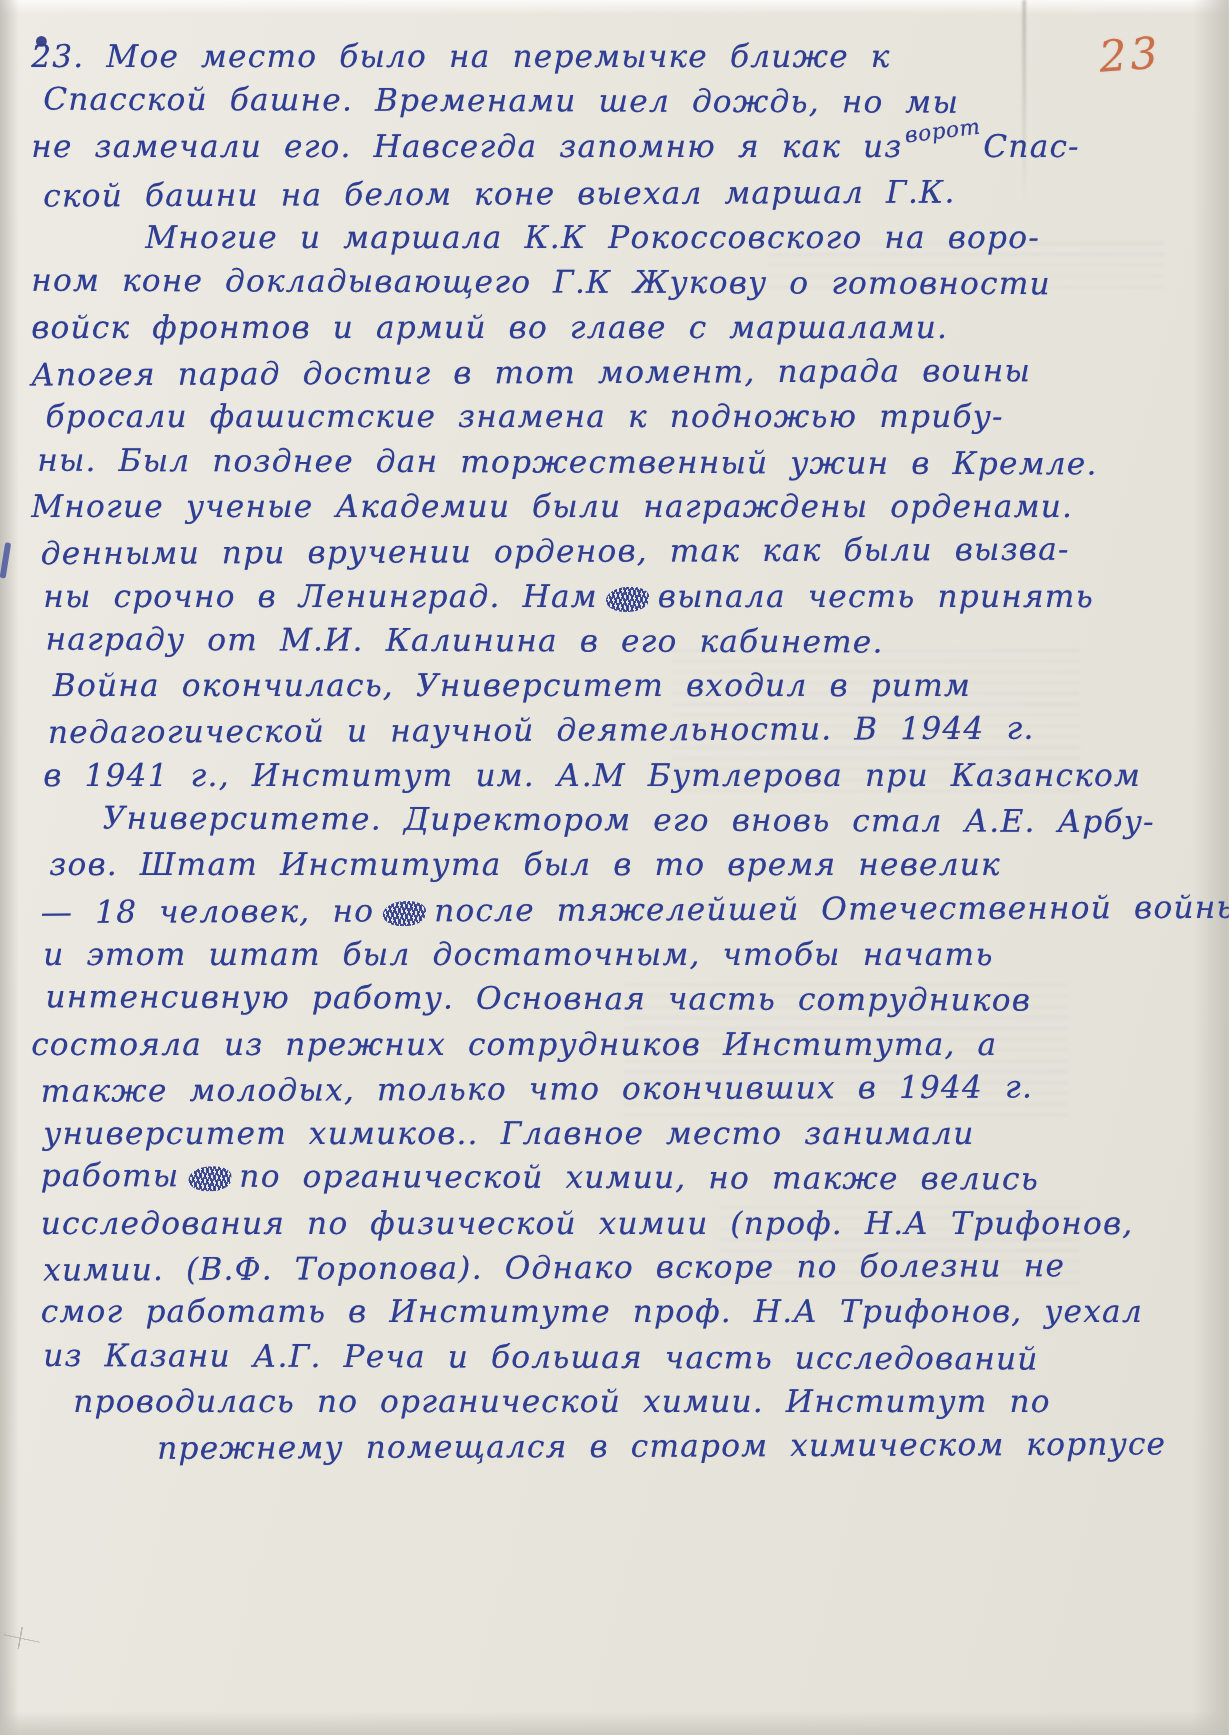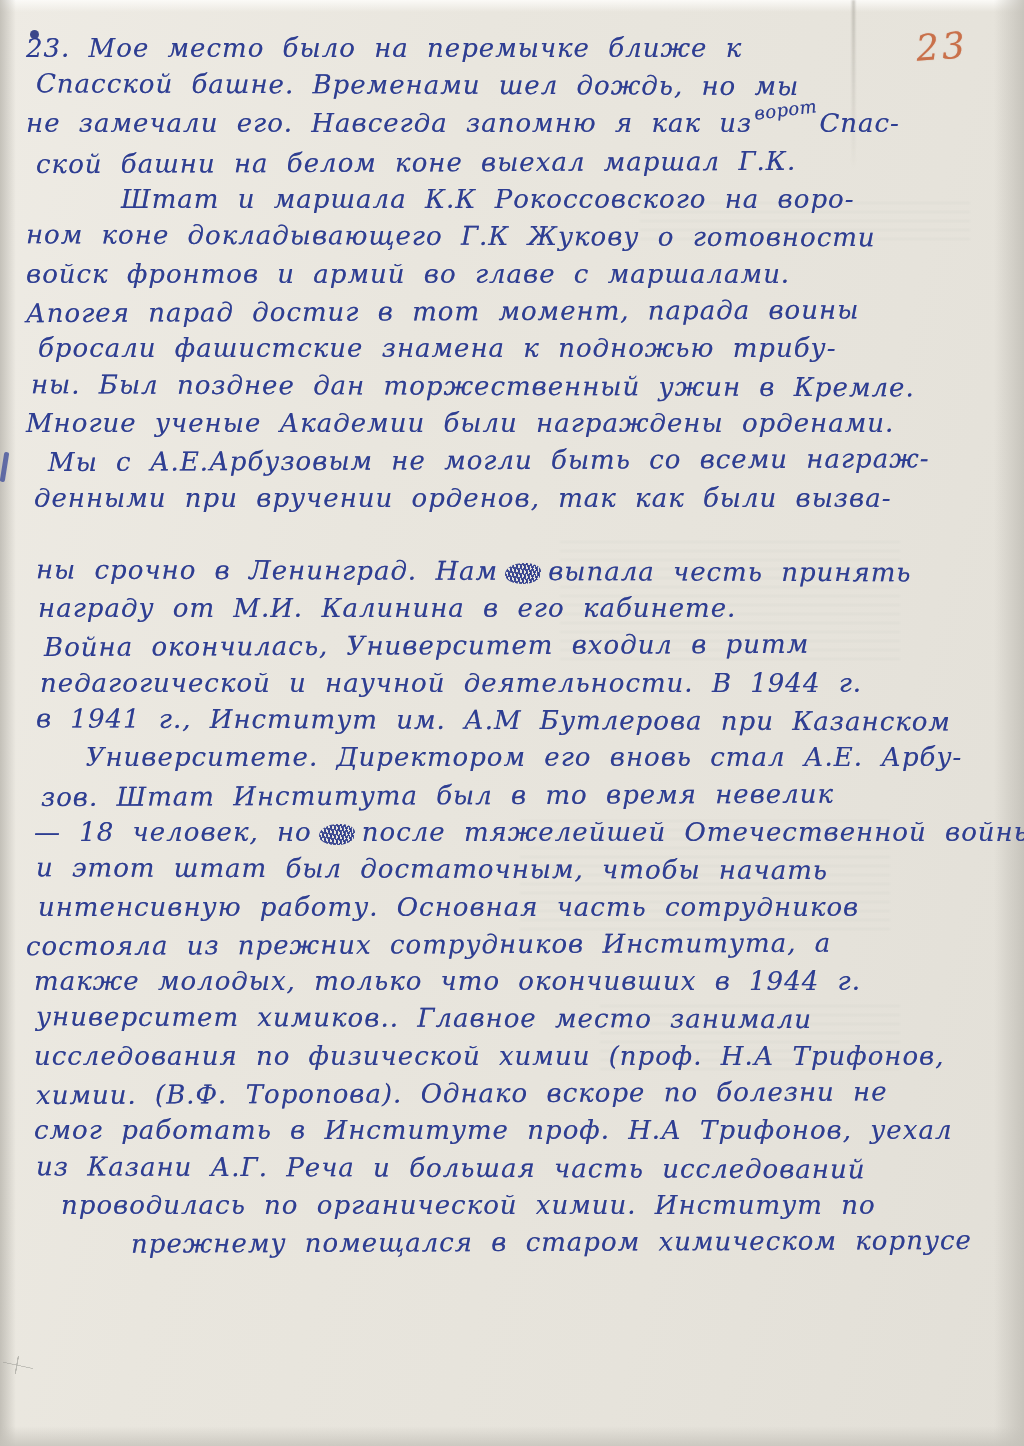--- a/index.html
+++ b/index.html
@@ -91,42 +91,42 @@
 
   <div class="mark-dot"></div>
   <div class="mark-blue"></div>
   <div class="mark-pencil"></div>
 
   <div class="hw-lines">
       <div class="hw-line"><span>23. Мое место было на перемычке ближе к</span></div>
       <div class="hw-line" style="padding-left: 10px;"><span>Спасской башне. Временами шел дождь, но мы</span></div>
       <div class="hw-line"><span>не замечали его. Навсегда запомню я как из</span><span class="insert-above">ворот</span><span>Спас-</span></div>
       <div class="hw-line" style="padding-left: 10px;"><span>ской башни на белом коне выехал маршал Г.К.</span></div>
-      <div class="hw-line" style="padding-left: 95px;"><span>Штат и маршала К.К Рокоссовского на воро-</span></div>
+      <div class="hw-line" style="padding-left: 95px;"><span>Многие и маршала К.К Рокоссовского на воро-</span></div>
       <div class="hw-line"><span>ном коне докладывающего Г.К Жукову о готовности</span></div>
       <div class="hw-line"><span>войск фронтов и армий во главе с маршалами.</span></div>
       <div class="hw-line"><span>Апогея парад достиг в тот момент, парада воины</span></div>
       <div class="hw-line" style="padding-left: 12px;"><span>бросали фашистские знамена к подножью трибу-</span></div>
       <div class="hw-line" style="padding-left: 5px;"><span>ны. Был позднее дан торжественный ужин в Кремле.</span></div>
       <div class="hw-line"><span>Многие ученые Академии были награждены орденами.</span></div>
-      <div class="hw-line" style="padding-left: 22px;"><span>Мы с А.Е.Арбузовым не могли быть со всеми награж-</span></div>
       <div class="hw-line" style="padding-left: 8px;"><span>денными при вручении орденов, так как были вызва-</span></div>
-      <div class="hw-line" style="padding-left: 10px; margin-top: 36px;"><span>ны срочно в Ленинград. Нам</span><span class="scribble"></span><span>выпала честь принять</span></div>
+      <div class="hw-line" style="padding-left: 10px;"><span>ны срочно в Ленинград. Нам</span><span class="scribble"></span><span>выпала честь принять</span></div>
       <div class="hw-line" style="padding-left: 12px;"><span>награду от М.И. Калинина в его кабинете.</span></div>
       <div class="hw-line" style="padding-left: 18px;"><span>Война окончилась, Университет входил в ритм</span></div>
       <div class="hw-line" style="padding-left: 14px;"><span>педагогической и научной деятельности. В 1944 г.</span></div>
       <div class="hw-line" style="padding-left: 10px;"><span>в 1941 г., Институт им. А.М Бутлерова при Казанском</span></div>
       <div class="hw-line" style="padding-left: 12px; text-align: center;"><span>Университете. Директором его вновь стал А.Е. Арбу-</span></div>
       <div class="hw-line" style="padding-left: 15px;"><span>зов. Штат Института был в то время невелик</span></div>
       <div class="hw-line" style="padding-left: 8px;"><span>— 18 человек, но</span><span class="scribble"></span><span>после тяжелейшей Отечественной войны</span></div>
       <div class="hw-line" style="padding-left: 10px;"><span>и этот штат был достаточным, чтобы начать</span></div>
       <div class="hw-line" style="padding-left: 12px;"><span>интенсивную работу. Основная часть сотрудников</span></div>
       <div class="hw-line"><span>состояла из прежних сотрудников Института, а</span></div>
       <div class="hw-line" style="padding-left: 8px;"><span>также молодых, только что окончивших в 1944 г.</span></div>
       <div class="hw-line" style="padding-left: 10px;"><span>университет химиков.. Главное место занимали</span></div>
+      <div class="hw-line" style="padding-left: 8px;"><span>работы</span><span class="scribble"></span><span>по органической химии, но также велись</span></div>
       <div class="hw-line" style="padding-left: 8px;"><span>исследования по физической химии (проф. Н.А Трифонов,</span></div>
       <div class="hw-line" style="padding-left: 10px;"><span>химии. (В.Ф. Торопова). Однако вскоре по болезни не</span></div>
       <div class="hw-line" style="padding-left: 8px;"><span>смог работать в Институте проф. Н.А Трифонов, уехал</span></div>
       <div class="hw-line" style="padding-left: 10px;"><span>из Казани А.Г. Реча и большая часть исследований</span></div>
       <div class="hw-line" style="padding-left: 35px;"><span>проводилась по органической химии. Институт по</span></div>
       <div class="hw-line" style="padding-left: 105px;"><span>прежнему помещался в старом химическом корпусе</span></div>
     </div>
 </div>
 
 </body></html>

